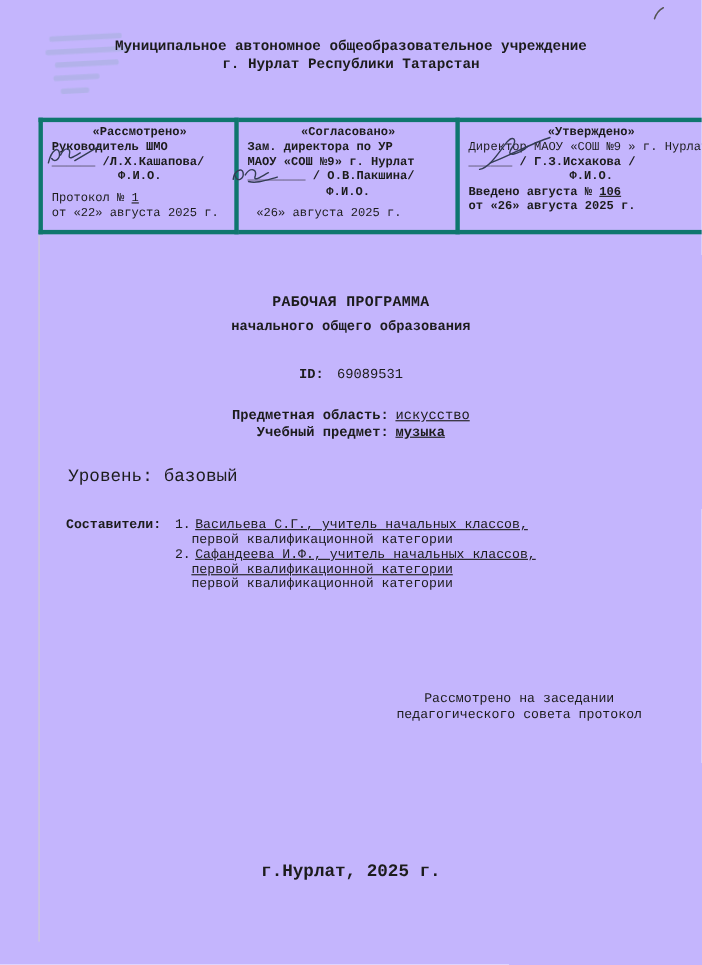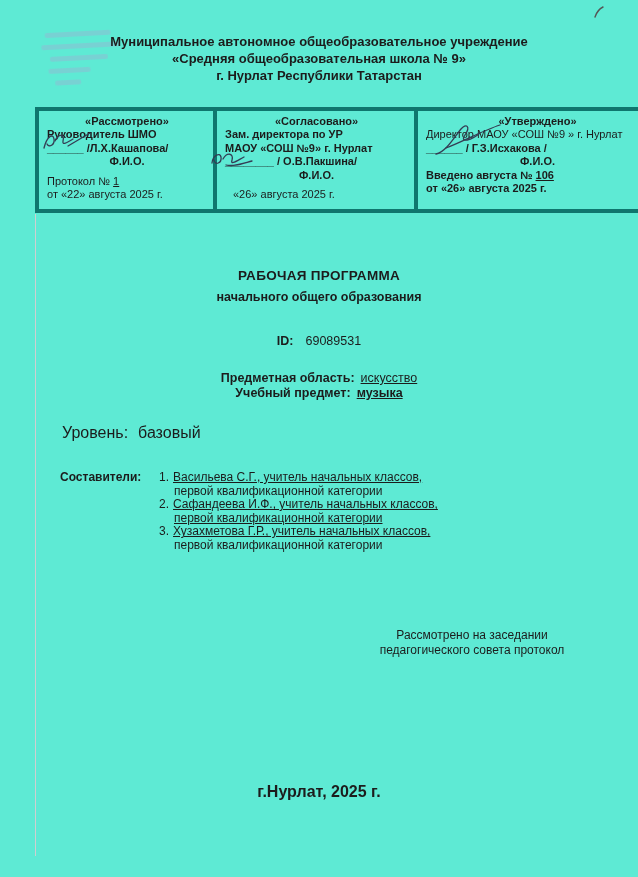--- a/index.html
+++ b/index.html
@@ -1,20 +1,20 @@
 <!DOCTYPE html>
 <html><head>
 <meta charset="utf-8">
 <style>
   html, body { margin: 0; padding: 0; background: #ffffff; }
   .page {
     position: relative;
     width: 638px; height: 877px;
-    background: #5eead4;
-    font-family: Liberation Sans, sans-serif;
+    background: #c4b5fd;
+    font-family: Liberation Mono, monospace;
     color: #1c1c1c;
     overflow: hidden;
   }
   .bold { font-weight: 700; }
   .u { text-decoration: underline; }
 
   
   .doc-header {
     position: absolute; top: 33px; left: 0; right: 0;
     text-align: center; font-weight: 700;
@@ -99,21 +99,20 @@
     <div class="stamp-bar b4"></div>
     <div class="stamp-bar b5"></div>
   </div>
   <svg class="corner-mark" width="14" height="16" viewBox="0 0 14 16">
     <path d="M3 13 C5 7 9 4 11 3"></path>
   </svg>
   <div class="left-rule"></div>
 
   <div class="doc-header">
     <div>Муниципальное автономное общеобразовательное учреждение</div>
-    <div>«Средняя общеобразовательная школа № 9»</div>
     <div>г. Нурлат Республики Татарстан</div>
   </div>
 
   <table class="approval-table">
     <tbody>
     <tr>
       <td class="col1">
         <div class="cell-title">«Рассмотрено»</div>
         <div class="bold">Руководитель ШМО</div>
         <div class="bold">______ /Л.Х.Кашапова/</div>
@@ -187,23 +186,20 @@
         </div>
         <div class="qual">первой квалификационной категории</div>
       </div>
       <div class="author-item">
         <div class="name-line">
           <span class="num">2.</span><span class="u">Сафандеева И.Ф., учитель начальных классов,</span>
         </div>
         <div class="qual u">первой квалификационной категории</div>
       </div>
       <div class="author-item">
-        <div class="name-line">
-          <span class="num">3.</span><span class="u">Хузахметова Г.Р., учитель начальных классов,</span>
-        </div>
         <div class="qual">первой квалификационной категории</div>
       </div>
     </div>
   </div>
 
   <div class="council">
     <div>Рассмотрено на заседании</div>
     <div>педагогического совета протокол</div>
   </div>
 

